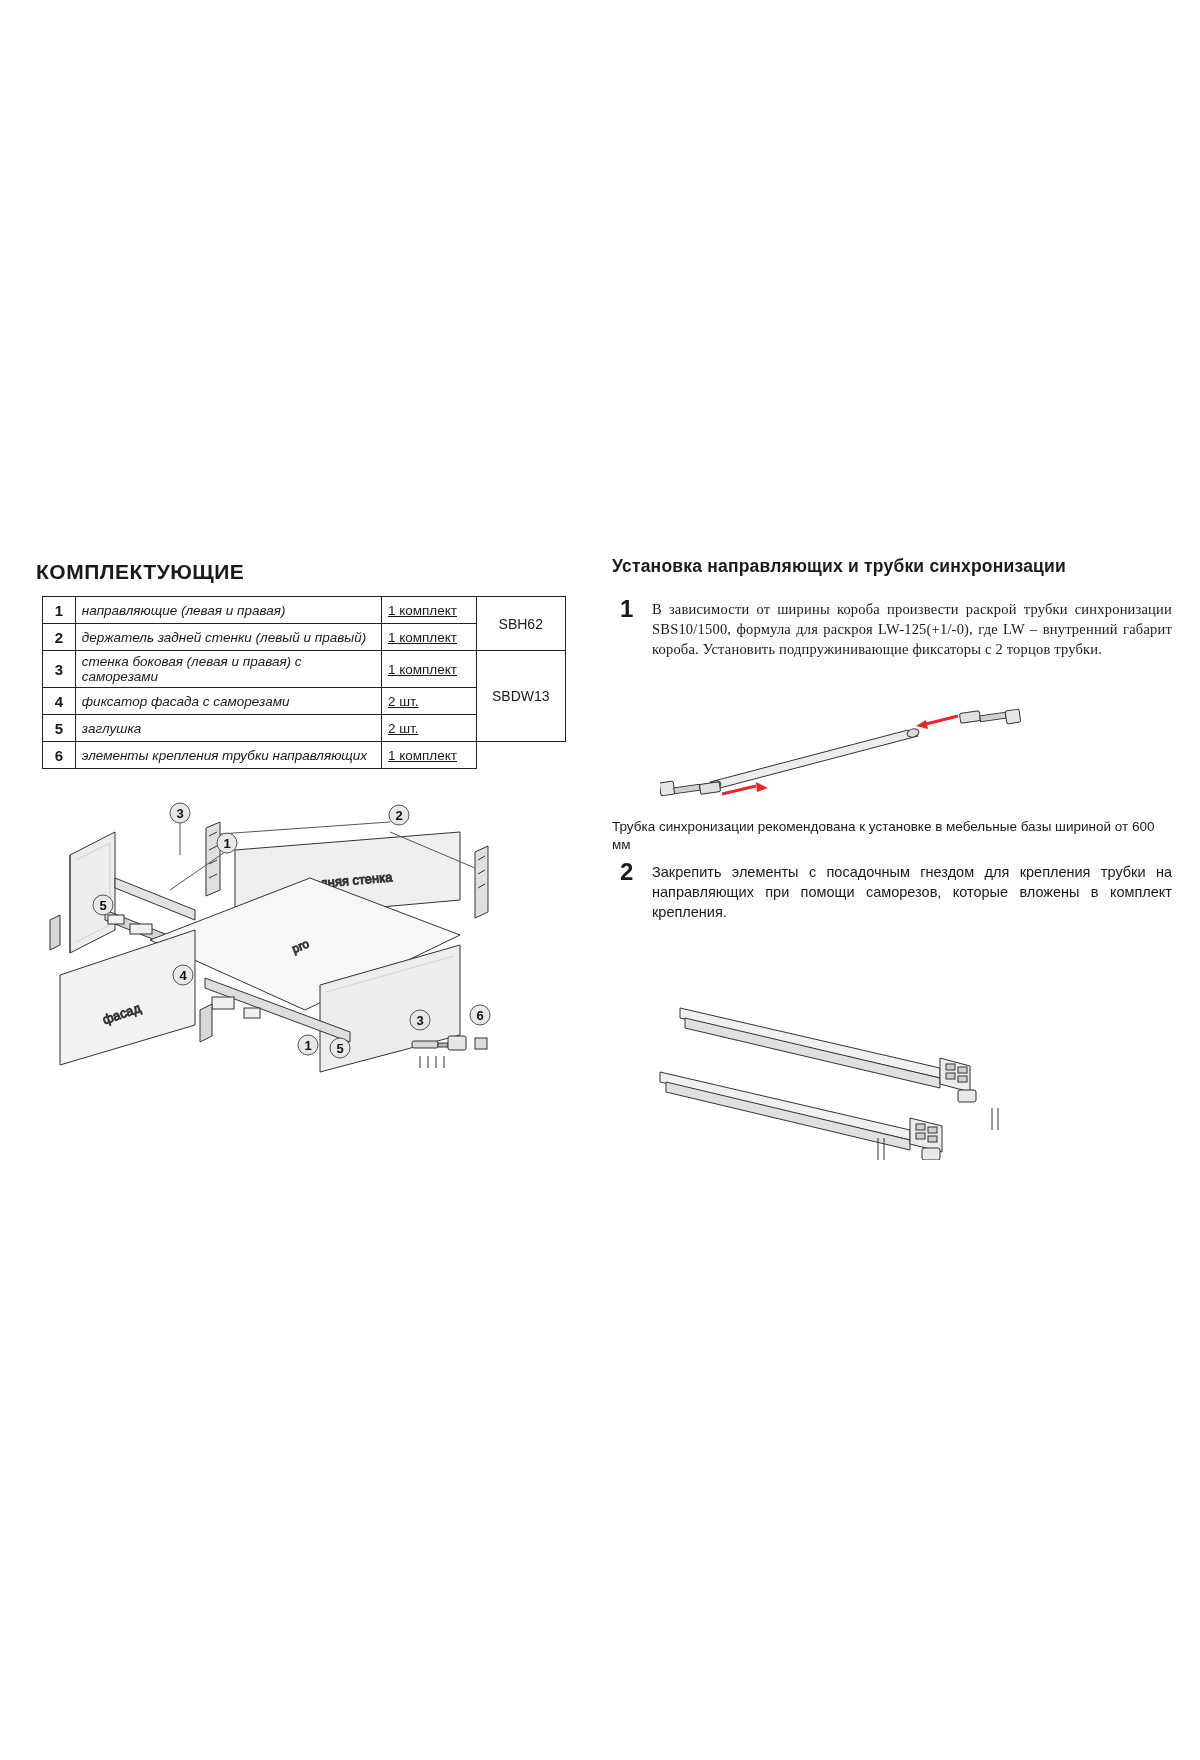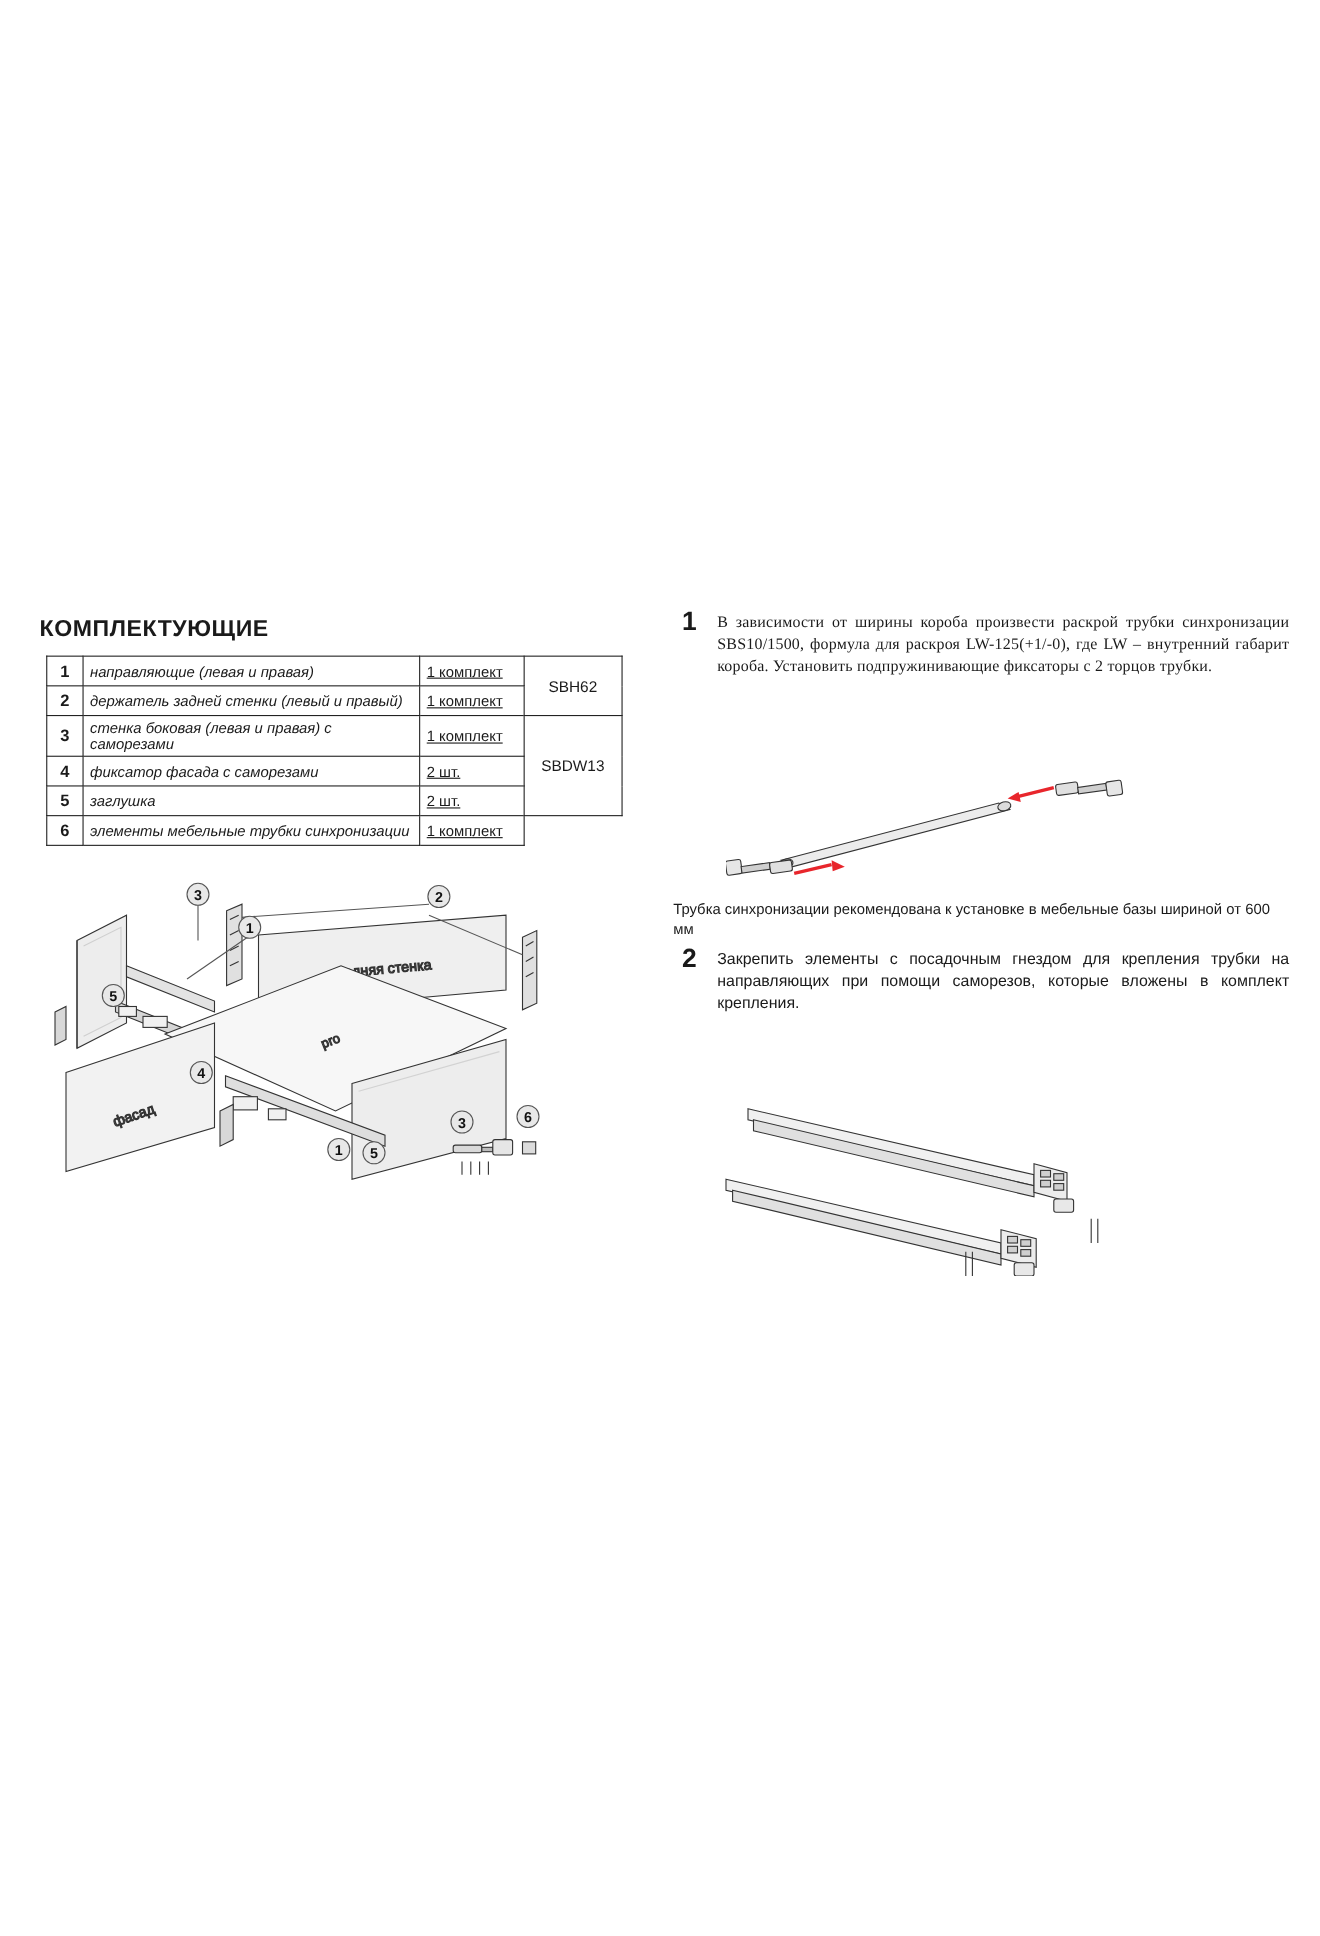--- a/index.html
+++ b/index.html
@@ -84,21 +84,21 @@
           <td class="desc">фиксатор фасада с саморезами</td>
           <td class="qty">2 шт.</td>
         </tr>
         <tr>
           <td class="num">5</td>
           <td class="desc">заглушка</td>
           <td class="qty">2 шт.</td>
         </tr>
         <tr>
           <td class="num">6</td>
-          <td class="desc">элементы мебельные трубки синхронизации</td>
+          <td class="desc">элементы крепления трубки направляющих</td>
           <td class="qty">1 комплект</td>
         </tr>
       </tbody>
     </table>
   </div>
 
   <div class="fig" style="left:20px;top:760px;">
     <svg width="580" height="320" viewBox="0 0 580 320">
       <defs>
         <marker id="arrL" markerWidth="9" markerHeight="9" refX="8" refY="3" orient="auto">
@@ -214,20 +214,21 @@
           </g>
         <g>
             <circle cx="460" cy="255" r="10"></circle>
             <text x="460" y="260">6</text>
           </g>
       </g>
     </svg>
   </div>
 
   <div class="right-col">
+    <div class="rtitle">Установка направляющих и трубки синхронизации</div>
 
     <div class="step">
       <span class="n">1</span>
       <p class="mono">В зависимости от ширины короба произвести раскрой трубки синхронизации SBS10/1500, формула для раскроя LW-125(+1/-0), где LW – внутренний габарит короба. Установить подпружинивающие фиксаторы с 2 торцов трубки.</p>
     </div>
   </div>
 
   <div class="fig" style="left:660px;top:690px;">
     <svg width="470" height="120" viewBox="0 0 470 120">
       <g stroke="#333" fill="none" stroke-width="1">

